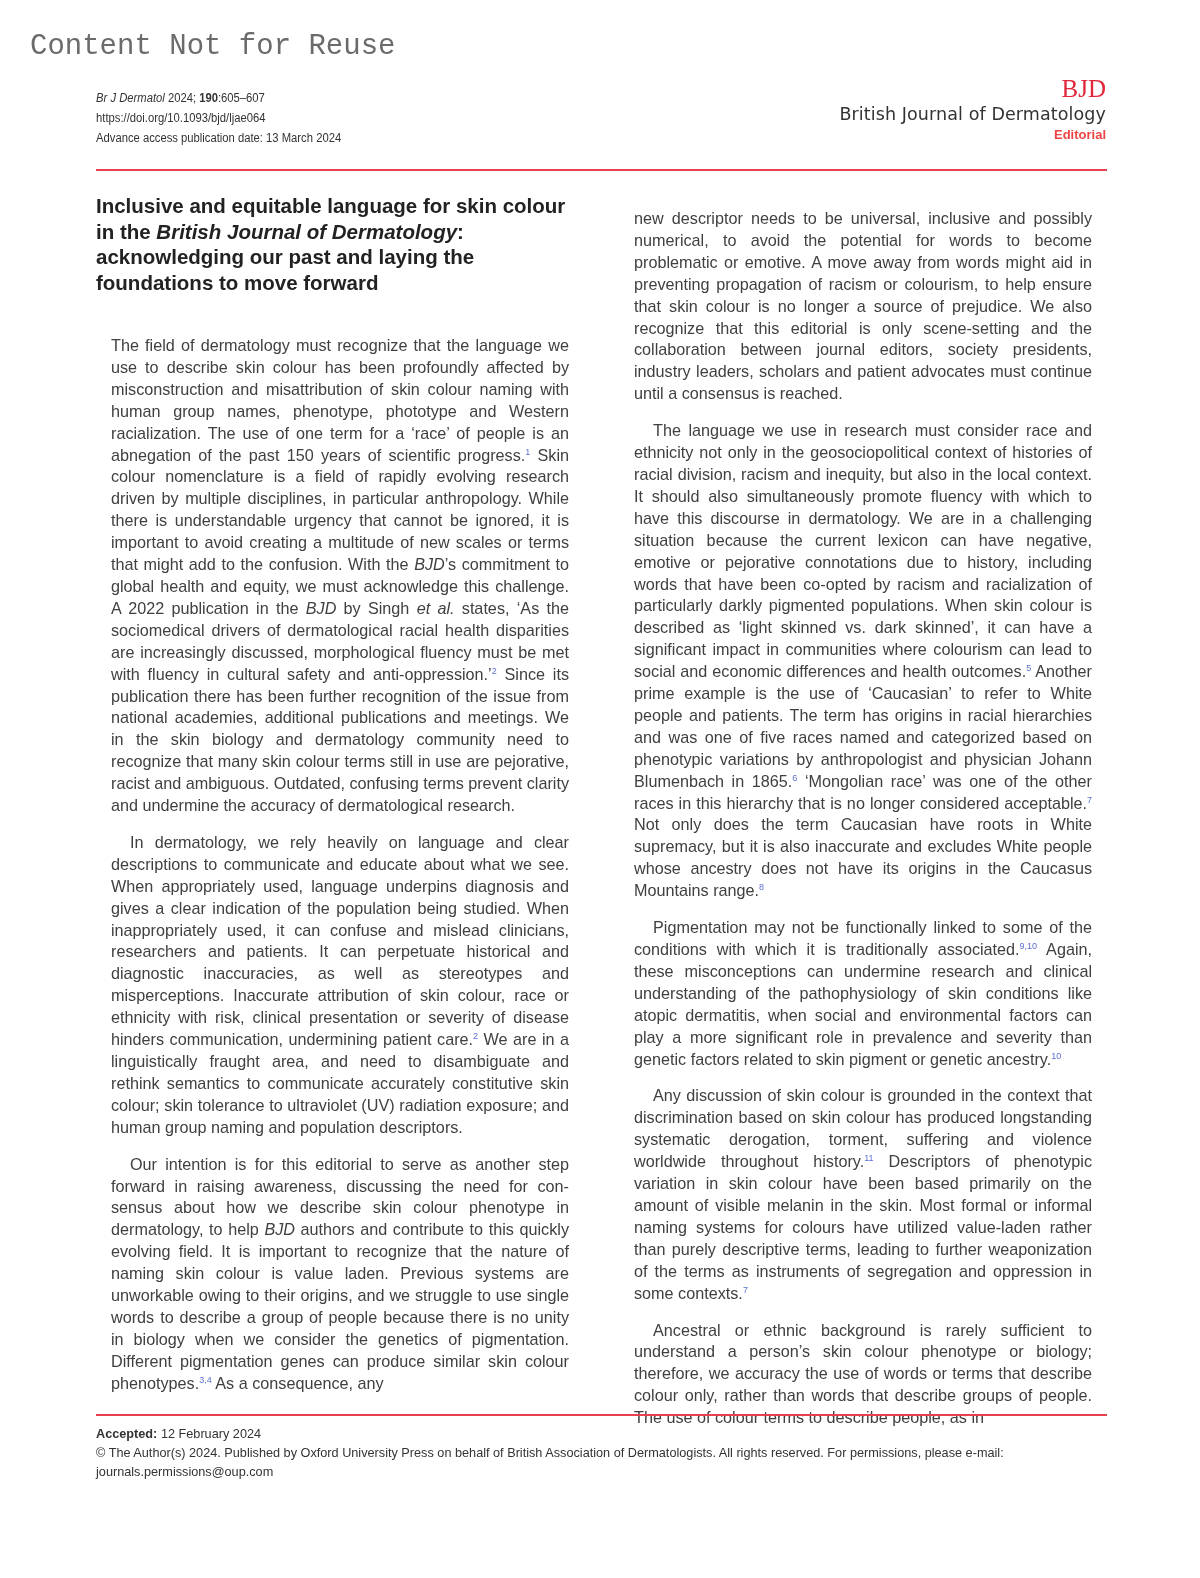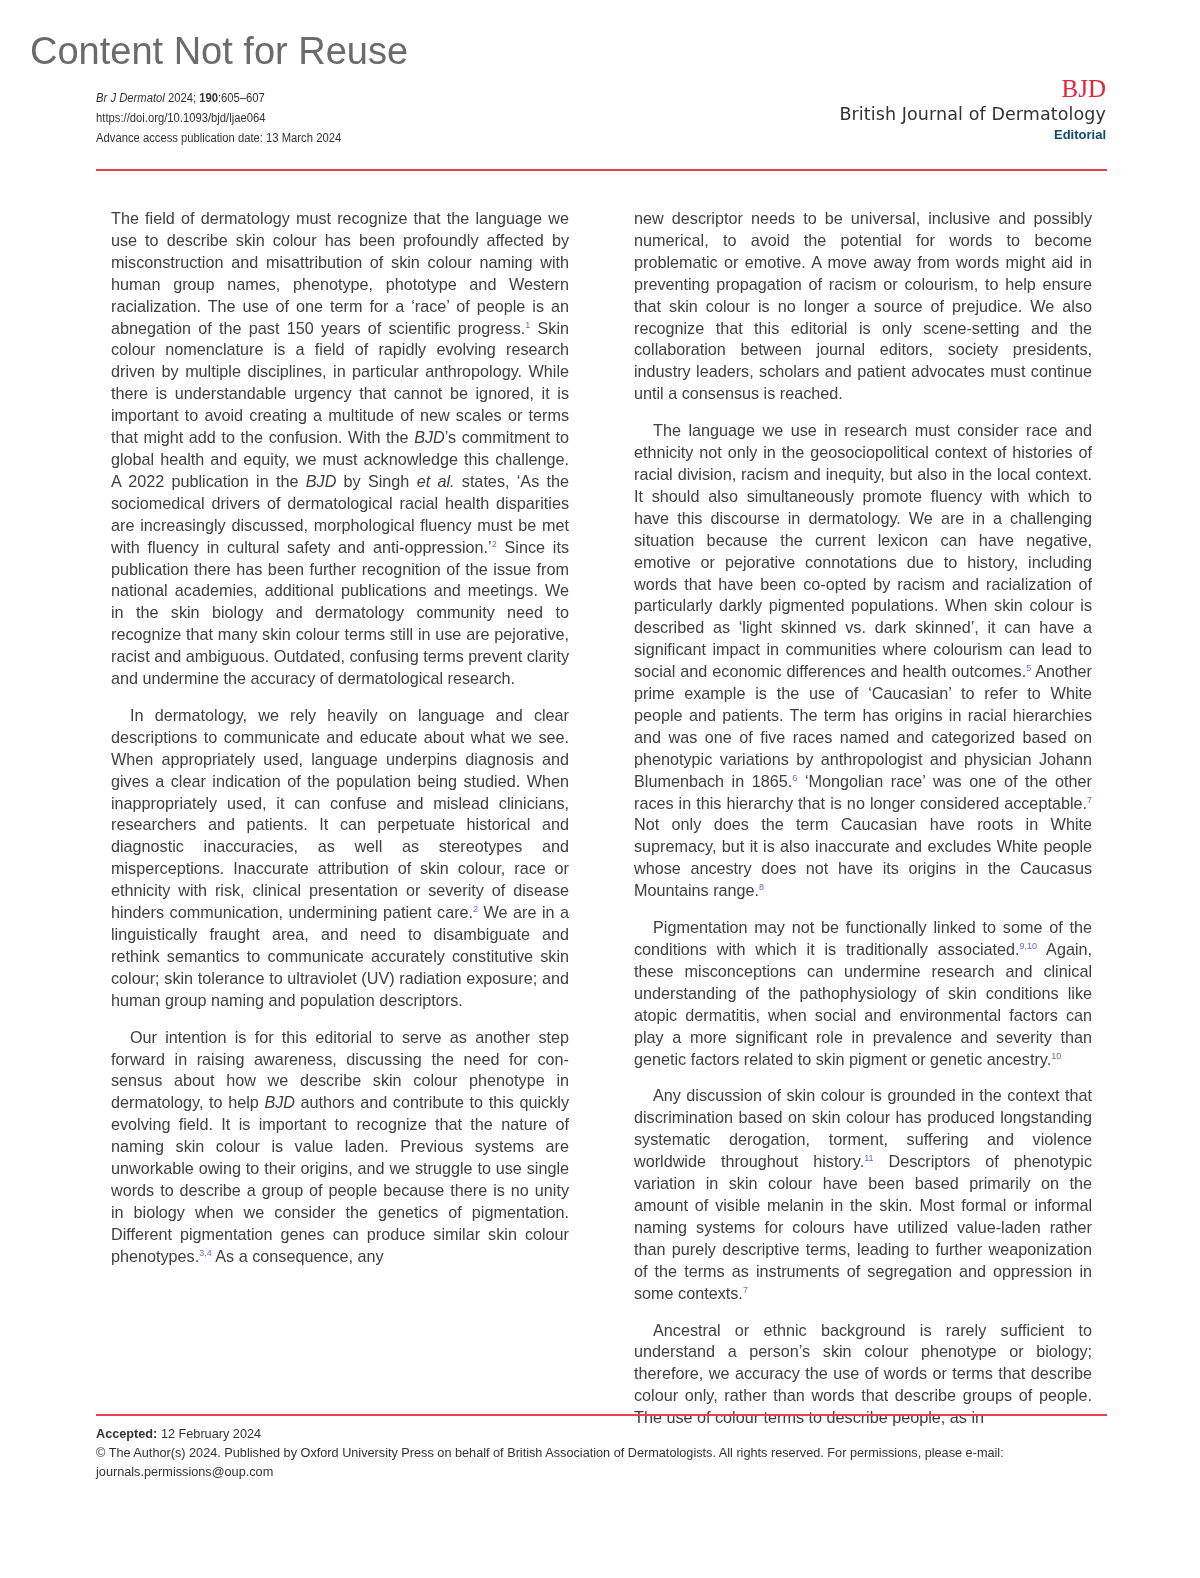--- a/index.html
+++ b/index.html
@@ -1,29 +1,29 @@
 <!DOCTYPE html>
 <html><head>
 <meta charset="utf-8">
 <style>
   html, body { margin: 0; padding: 0; background: #ffffff; }
   body { width: 1200px; height: 1578px; position: relative; overflow: hidden;
          font-family: "Liberation Sans", sans-serif; color: #3a3a3a; }
-  .watermark { position: absolute; left: 30px; top: 30px; font-size: 38px; color: #6b6b6b;
-               font-family: Liberation Sans, sans-serif; }
+  .watermark { position: absolute; left: 30px; top: 30px; font-size: 29px; color: #6b6b6b;
+               font-family: Liberation Mono, monospace; }
   .meta { position: absolute; left: 96px; top: 88px; font-size: 12.5px; line-height: 20px;
           color: #333; font-family: "Liberation Sans Narrow", "Liberation Sans", sans-serif;
           transform: scaleX(0.9); transform-origin: left top; }
   .meta .meta-line { display: block; white-space: nowrap; }
   .meta .italic { font-style: italic; }
   .meta .bold { font-weight: bold; }
   .masthead { position: absolute; right: 94px; top: 76px; text-align: right; }
   .logo { font-family: "Liberation Serif", serif; font-size: 25px; color: #e0283a; line-height: 26px; }
   .journal-name { font-size: 17.5px; color: #333; line-height: 24px; font-family: "DejaVu Sans", sans-serif; letter-spacing: 0.1px; }
-  .article-type { font-size: 13px; font-weight: bold; color: #0c4a6e; line-height: 18px; }
+  .article-type { font-size: 13px; font-weight: bold; color: #ef4444; line-height: 18px; }
   .rule { position: absolute; left: 96px; width: 1011px; height: 2px; background: #e8404e; }
   .rule.top { top: 169px; }
   .rule.bottom { top: 1414px; }
   .col { position: absolute; top: 193px; width: 488px; font-size: 16.2px; line-height: 21.9px;
          text-align: justify; hyphens: manual; color: #404040; }
   .col.left { left: 96px; }
   .col.right { left: 619px; top: 193px; }
   .title { font-size: 20.5px; line-height: 25.5px; font-weight: bold; color: #222;
            text-align: left; margin: 0 0 40px 0; }
   .title em { font-style: italic; }
@@ -48,20 +48,21 @@
 
 <div class="masthead">
   <div class="logo">BJD</div>
   <div class="journal-name">British Journal of Dermatology</div>
   <div class="article-type">Editorial</div>
 </div>
 
 <div class="rule top"></div>
 
 <div class="col left">
+  <h1 class="title"><span>Inclusive and equitable language for skin colour in the </span><em>British Journal of Dermatology</em><span>: acknowledging our past and laying the foundations to move forward</span></h1>
 
   <p><span>The field of dermatology must recognize that the language we use to describe skin colour has been profoundly affected by misconstruction and misattribution of skin colour nam­ing with human group names, phenotype, phototype and Western racialization. The use of one term for a ‘race’ of people is an abnegation of the past 150 years of scientific progress.</span><sup>1</sup><span> Skin colour nomenclature is a field of rapidly evolving research driven by multiple disciplines, in particular anthropology. While there is understandable urgency that cannot be ignored, it is important to avoid creating a multi­tude of new scales or terms that might add to the confusion. With the </span><em>BJD</em><span>’s commitment to global health and equity, we must acknowledge this challenge. A 2022 publication in the </span><em>BJD</em><span> by Singh </span><em>et al.</em><span> states, ‘As the sociomedical drivers of dermatological racial health disparities are increasingly discussed, morphological fluency must be met with fluency in cultural safety and anti-oppression.’</span><sup>2</sup><span> Since its publication there has been further recognition of the issue from national academies, additional publications and meetings. We in the skin biology and dermatology community need to recognize that many skin colour terms still in use are pejorative, racist and ambiguous. Outdated, confusing terms prevent clarity and undermine the accuracy of dermatological research.</span></p>
 
   <p class="indent"><span>In dermatology, we rely heavily on language and clear descriptions to communicate and educate about what we see. When appropriately used, language underpins diagno­sis and gives a clear indication of the population being stud­ied. When inappropriately used, it can confuse and mislead clinicians, researchers and patients. It can perpetuate histor­ical and diagnostic inaccuracies, as well as stereotypes and misperceptions. Inaccurate attribution of skin colour, race or ethnicity with risk, clinical presentation or severity of disease hinders communication, undermining patient care.</span><sup>2</sup><span> We are in a linguistically fraught area, and need to disambiguate and rethink semantics to communicate accurately constitutive skin colour; skin tolerance to ultraviolet (UV) radiation expo­sure; and human group naming and population descriptors.</span></p>
 
   <p class="indent"><span>Our intention is for this editorial to serve as another step forward in raising awareness, discussing the need for con­sensus about how we describe skin colour phenotype in dermatology, to help </span><em>BJD</em><span> authors and contribute to this quickly evolving field. It is important to recognize that the nature of naming skin colour is value laden. Previous sys­tems are unworkable owing to their origins, and we struggle to use single words to describe a group of people because there is no unity in biology when we consider the genetics of pigmentation. Different pigmentation genes can produce similar skin colour phenotypes.</span><sup>3,4</sup><span> As a consequence, any</span></p>
 </div>
 
 <div class="col right">
   <p>new descriptor needs to be universal, inclusive and possi­bly numerical, to avoid the potential for words to become problematic or emotive. A move away from words might aid in preventing propagation of racism or colourism, to help ensure that skin colour is no longer a source of prejudice. We also recognize that this editorial is only scene-setting and the collaboration between journal editors, society pres­idents, industry leaders, scholars and patient advocates must continue until a consensus is reached.</p>

